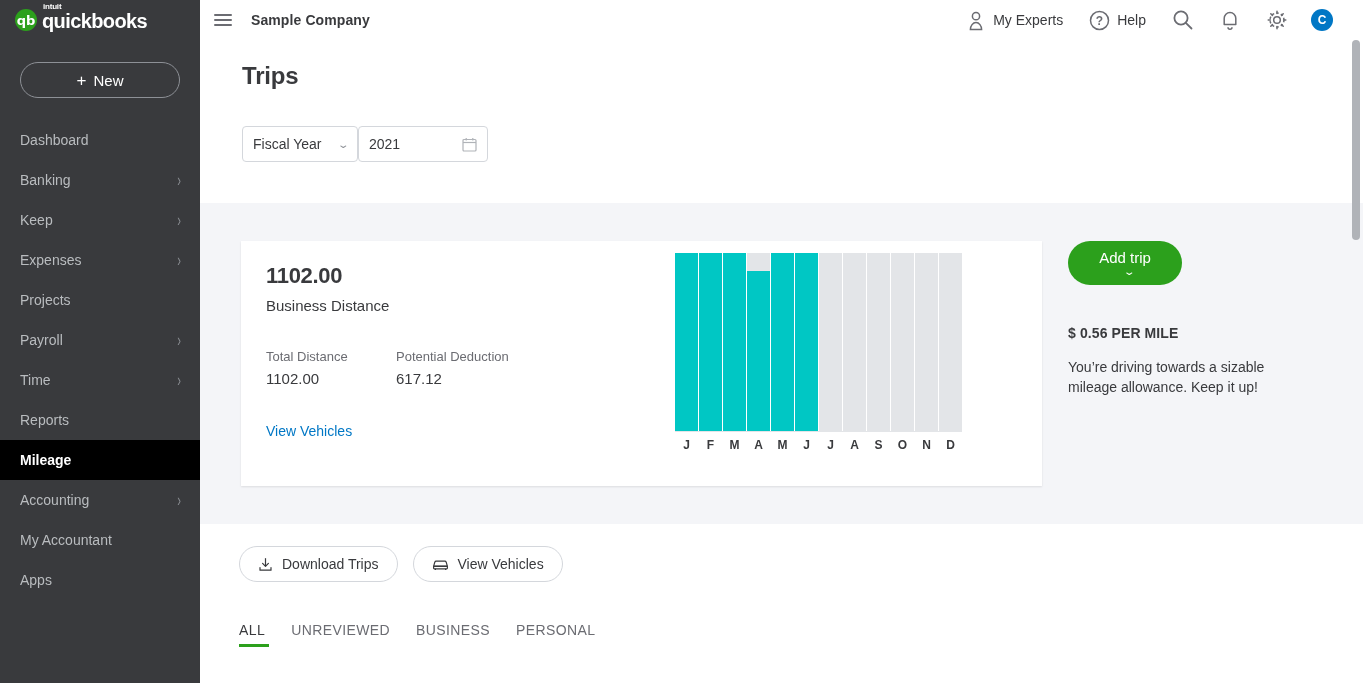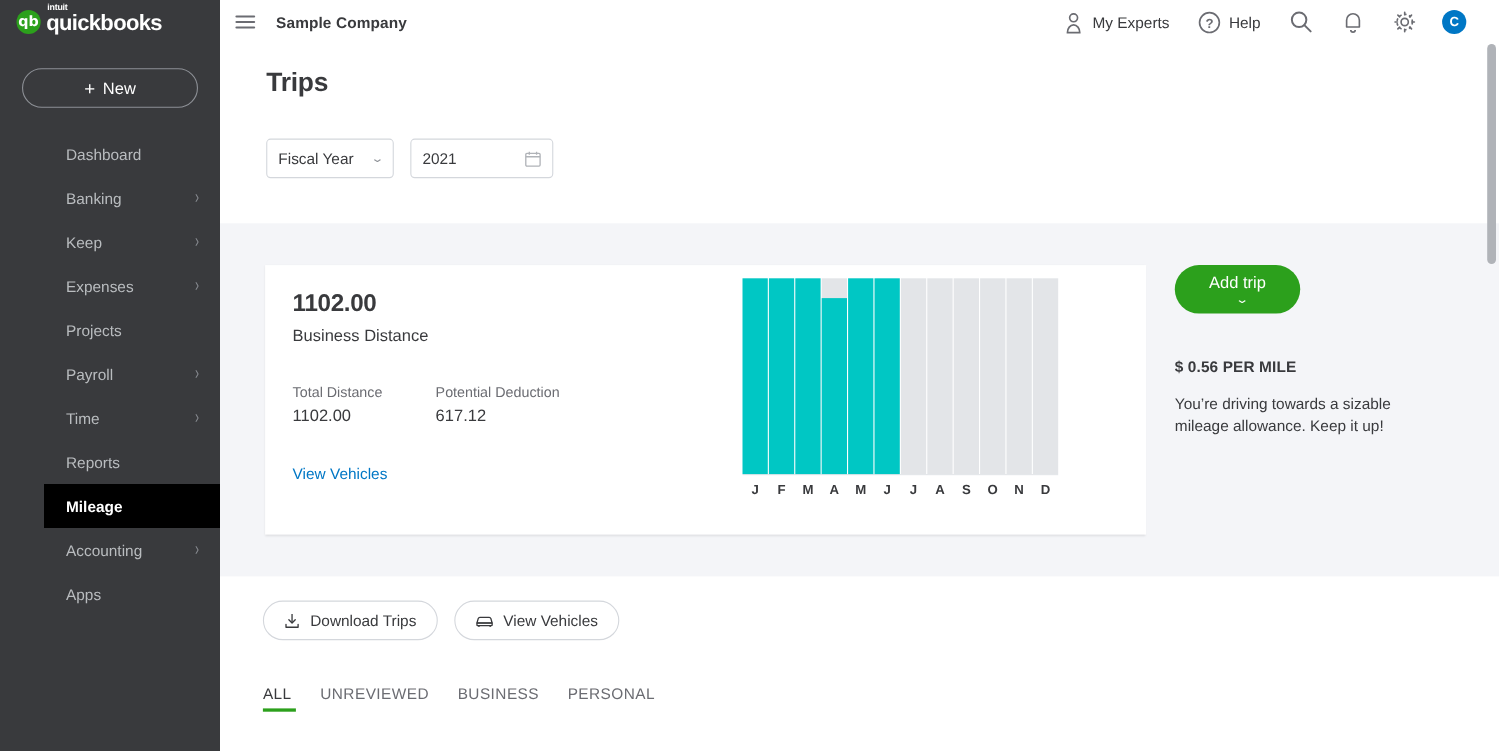--- a/index.html
+++ b/index.html
@@ -49,21 +49,21 @@
     height: 36px;
     border: 1px solid #8d9096;
     border-radius: 18px;
     color: #ffffff;
     display: flex; align-items: center; justify-content: center;
     font-size: 15px; cursor: pointer;
     background: transparent;
   }
   .new-btn .plus { font-size: 17px; margin-right: 7px; font-weight: 400; line-height: 1; }
 
-  .nav { margin-top: 22px; padding-left: 40px; }
+  .nav { margin-top: 22px; }
   .nav-item {
     height: 40px; display: flex; align-items: center;
     padding: 0 19px 0 20px;
     color: #b9bcbf; font-size: 14px; cursor: pointer;
     justify-content: space-between;
   }
   .nav-item.active { background: #000000; color: #ffffff; font-weight: bold; }
   .nav-item .chev {
     color: #8d9096; font-size: 11px; line-height: 1;
     transform: scaleY(1.6); opacity: .95;
@@ -102,21 +102,21 @@
     margin-left: 10px; cursor: pointer;
   }
   .ico { display: inline-flex; align-items: center; justify-content: center; }
 
   .page-title {
     font-size: 24px; font-weight: bold; color: #393a3d;
     padding: 22px 0 0 42px; letter-spacing: -.2px;
   }
 
   .filters {
-    display: flex; gap: 15px; padding: 36px 0 0 42px;
+    display: flex; gap: 0; padding: 36px 0 0 42px;
   }
   .sel {
     width: 116px; height: 36px; border: 1px solid #d4d7dc; border-radius: 4px;
     background: #fff; display: flex; align-items: center;
     padding: 0 10px; font-size: 14px; color: #393a3d; cursor: pointer;
     justify-content: space-between;
   }
   .sel.wide { width: 130px; }
   .sel .caret { color: #8d9096; font-size: 10px; transform: scaleX(1.5); }
 
@@ -254,20 +254,23 @@
       </div>
       <div class="nav-item">
         <span>Reports</span>
       </div>
       <div class="nav-item active">
         <span>Mileage</span>
       </div>
       <div class="nav-item">
         <span>Accounting</span>
         <span class="chev">›</span>
+      </div>
+      <div class="nav-item">
+        <span>My Accountant</span>
       </div>
       <div class="nav-item">
         <span>Apps</span>
       </div>
     </nav>
   </aside>
 
   <section class="main">
 
     <header class="topbar">

